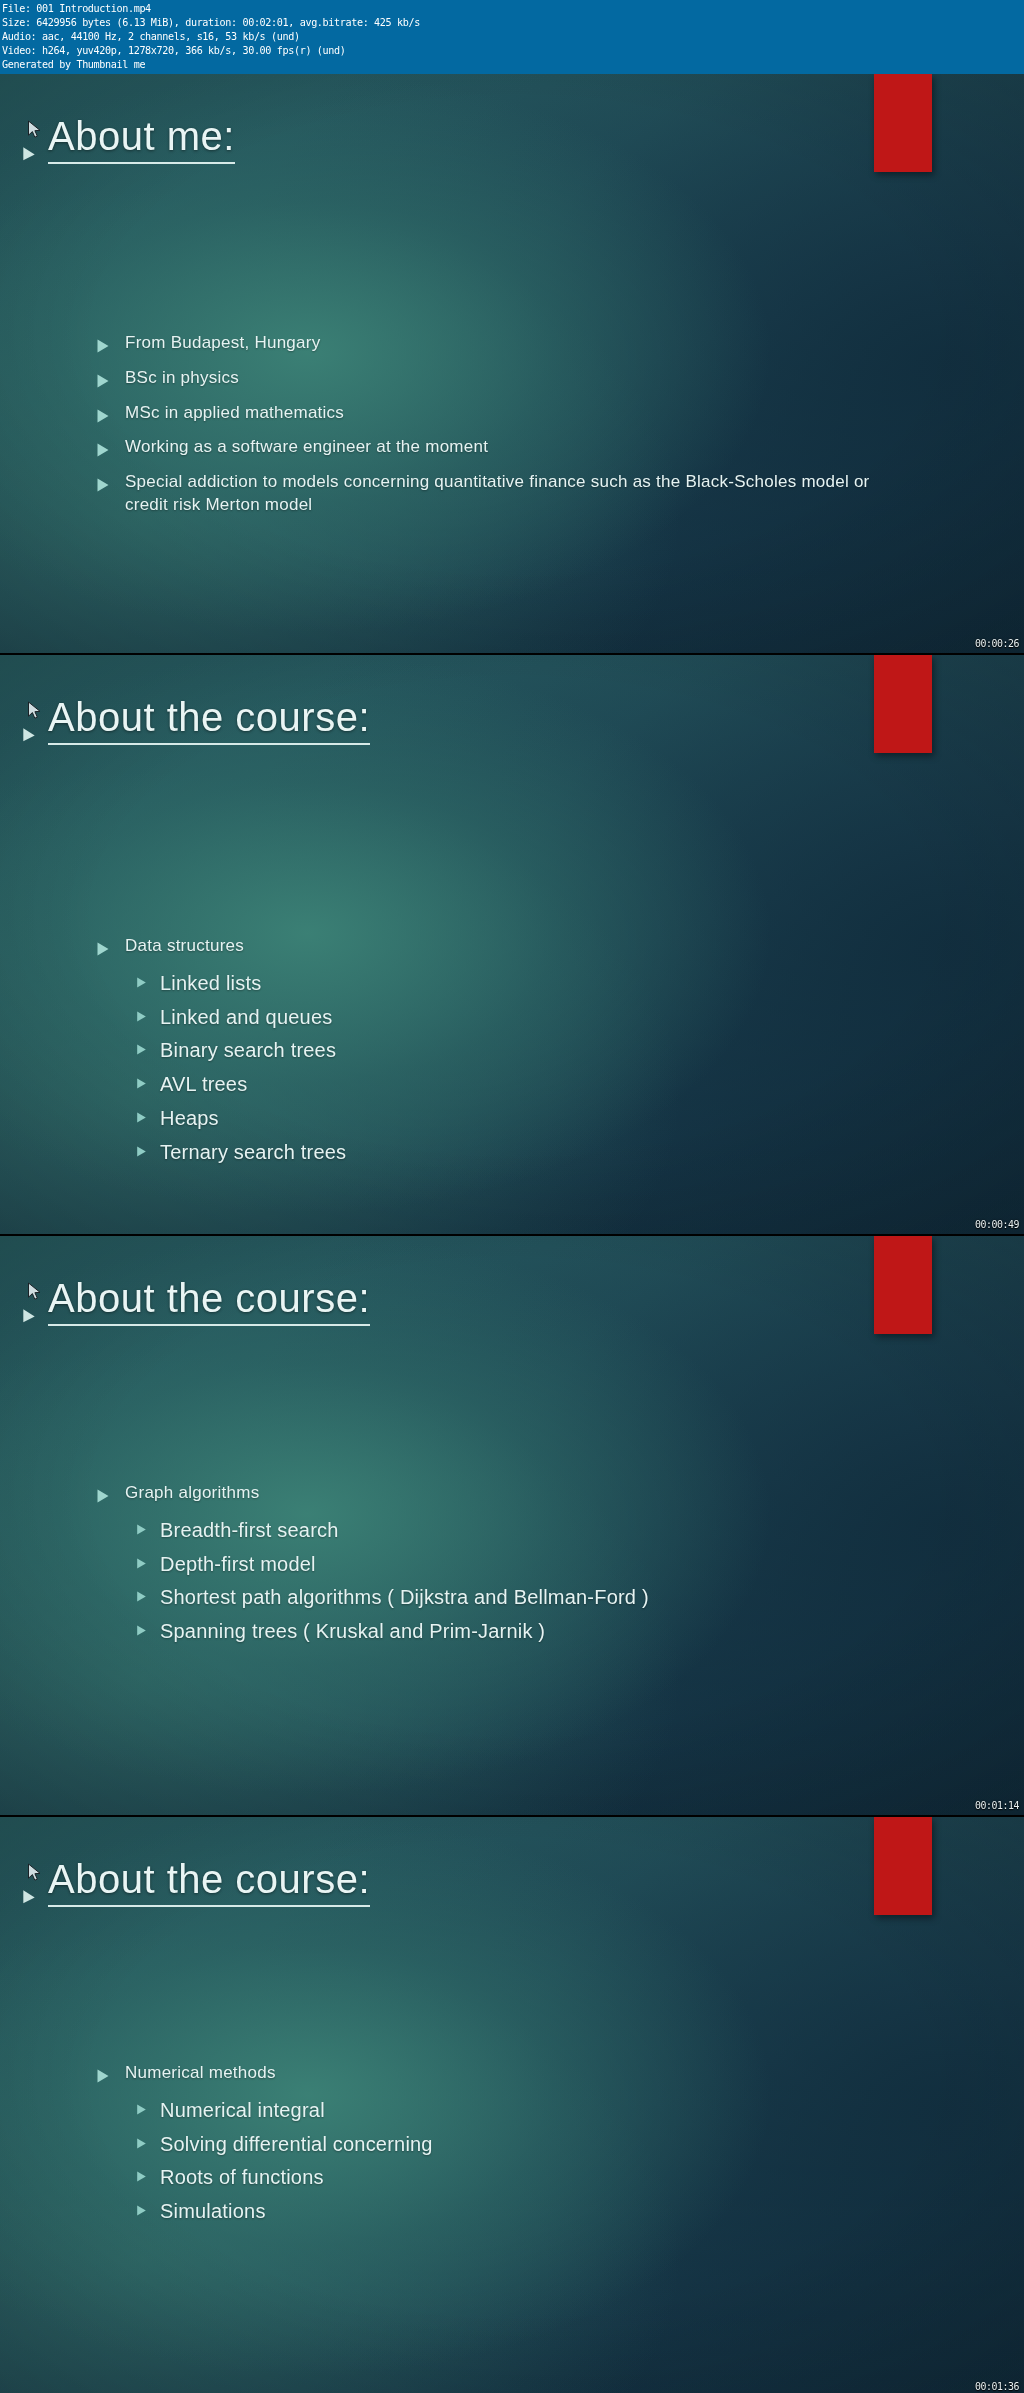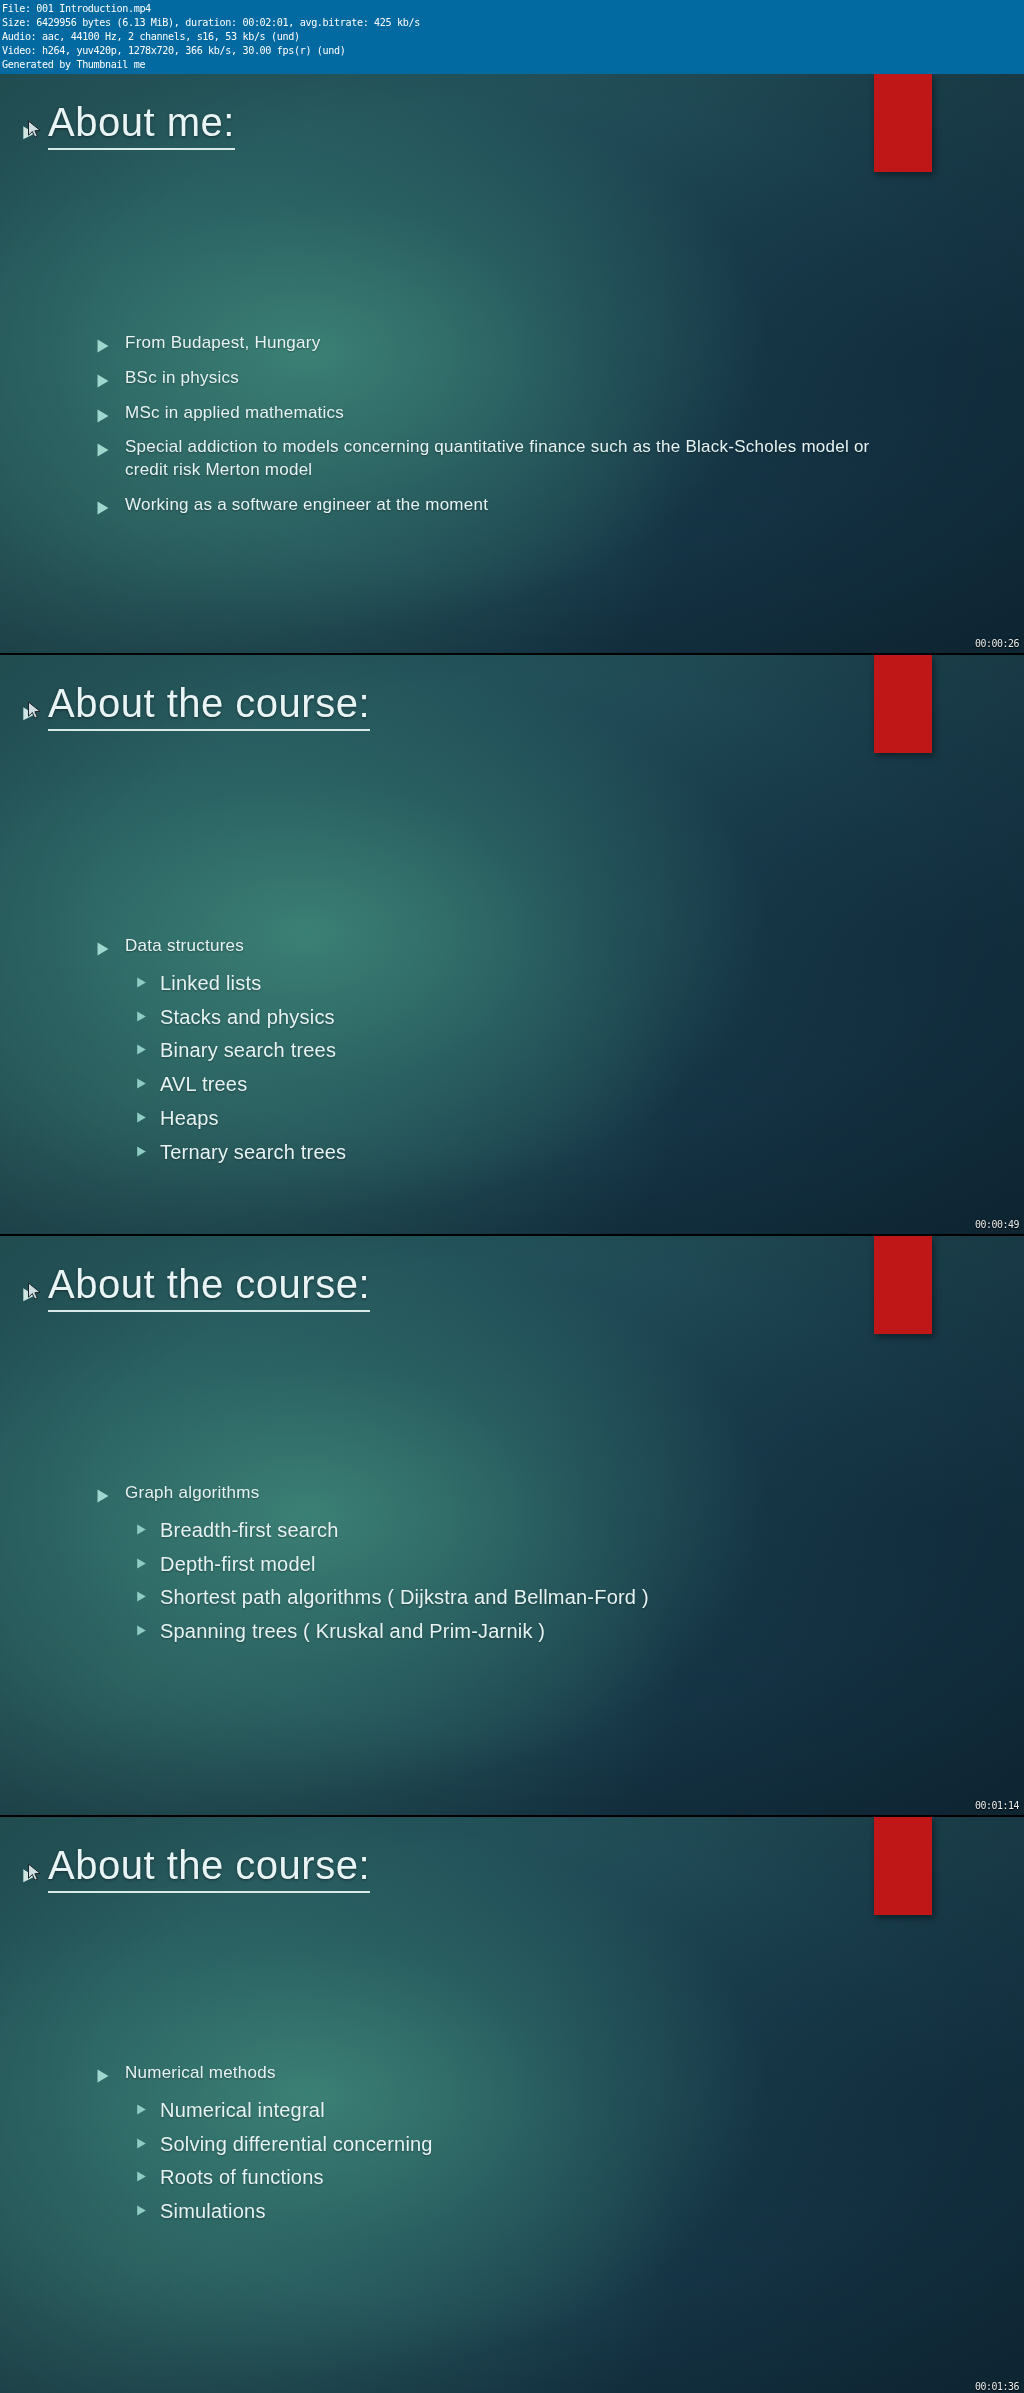--- a/index.html
+++ b/index.html
@@ -75,23 +75,23 @@
     height: 98px;
     background: #bf1717;
     box-shadow: 2px 3px 7px rgba(0,0,0,0.45);
     z-index: 3;
   }
 
   
   .title-row {
     position: absolute;
     left: 0;
-    top: 24px;
+    top: 38px;
     display: flex;
-    align-items: center;
+    align-items: flex-end;
     z-index: 4;
   }
   .title-marker {
     width: 26px;
     margin-left: 22px;
     margin-top: 20px;
     flex: none;
   }
   .title-text {
     color: #e9f5f4;
@@ -220,29 +220,29 @@
             </svg>
           </span>
           <span class="btext">MSc in applied mathematics</span>
         </div>
         <div class="bullet">
           <span class="arrow">
             <svg viewBox="0 0 12 14" width="100%" height="100%">
               <polygon points="0.5,0.5 11.5,7 0.5,13.5" fill="#9fd6ce"></polygon>
             </svg>
           </span>
+          <span class="btext">Working as a software engineer at the moment</span>
+        </div>
+        <div class="bullet">
+          <span class="arrow">
+            <svg viewBox="0 0 12 14" width="100%" height="100%">
+              <polygon points="0.5,0.5 11.5,7 0.5,13.5" fill="#9fd6ce"></polygon>
+            </svg>
+          </span>
           <span class="btext">Special addiction to models concerning quantitative finance such as the Black-Scholes model or credit risk Merton model</span>
-        </div>
-        <div class="bullet">
-          <span class="arrow">
-            <svg viewBox="0 0 12 14" width="100%" height="100%">
-              <polygon points="0.5,0.5 11.5,7 0.5,13.5" fill="#9fd6ce"></polygon>
-            </svg>
-          </span>
-          <span class="btext">Working as a software engineer at the moment</span>
         </div>
       </div>
       <div class="cursor" style="left: 27px; top: 46px;"><svg width="16" height="20" viewBox="0 0 16 20">
           <path d="M1.5 1 L1.5 15.2 L5.4 11.6 L7.8 17.2 L10.3 16.1 L7.9 10.7 L13.0 10.3 Z" fill="#cfdde0" stroke="#1a2227" stroke-width="1"></path>
         </svg></div>
       <div class="timestamp">00:00:26</div>
     </div>
     <div class="slide slide-2">
       <div class="accent-block"></div>
       <div class="title-row">
@@ -267,21 +267,21 @@
             </svg>
           </span>
           <span class="btext">Linked lists</span>
         </div>
         <div class="bullet lvl2">
           <span class="arrow">
             <svg viewBox="0 0 12 14" width="100%" height="100%">
               <polygon points="0.5,0.5 11.5,7 0.5,13.5" fill="#8fccc4"></polygon>
             </svg>
           </span>
-          <span class="btext">Stacks and physics</span>
+          <span class="btext">Linked and queues</span>
         </div>
         <div class="bullet lvl2">
           <span class="arrow">
             <svg viewBox="0 0 12 14" width="100%" height="100%">
               <polygon points="0.5,0.5 11.5,7 0.5,13.5" fill="#8fccc4"></polygon>
             </svg>
           </span>
           <span class="btext">Binary search trees</span>
         </div>
         <div class="bullet lvl2">

